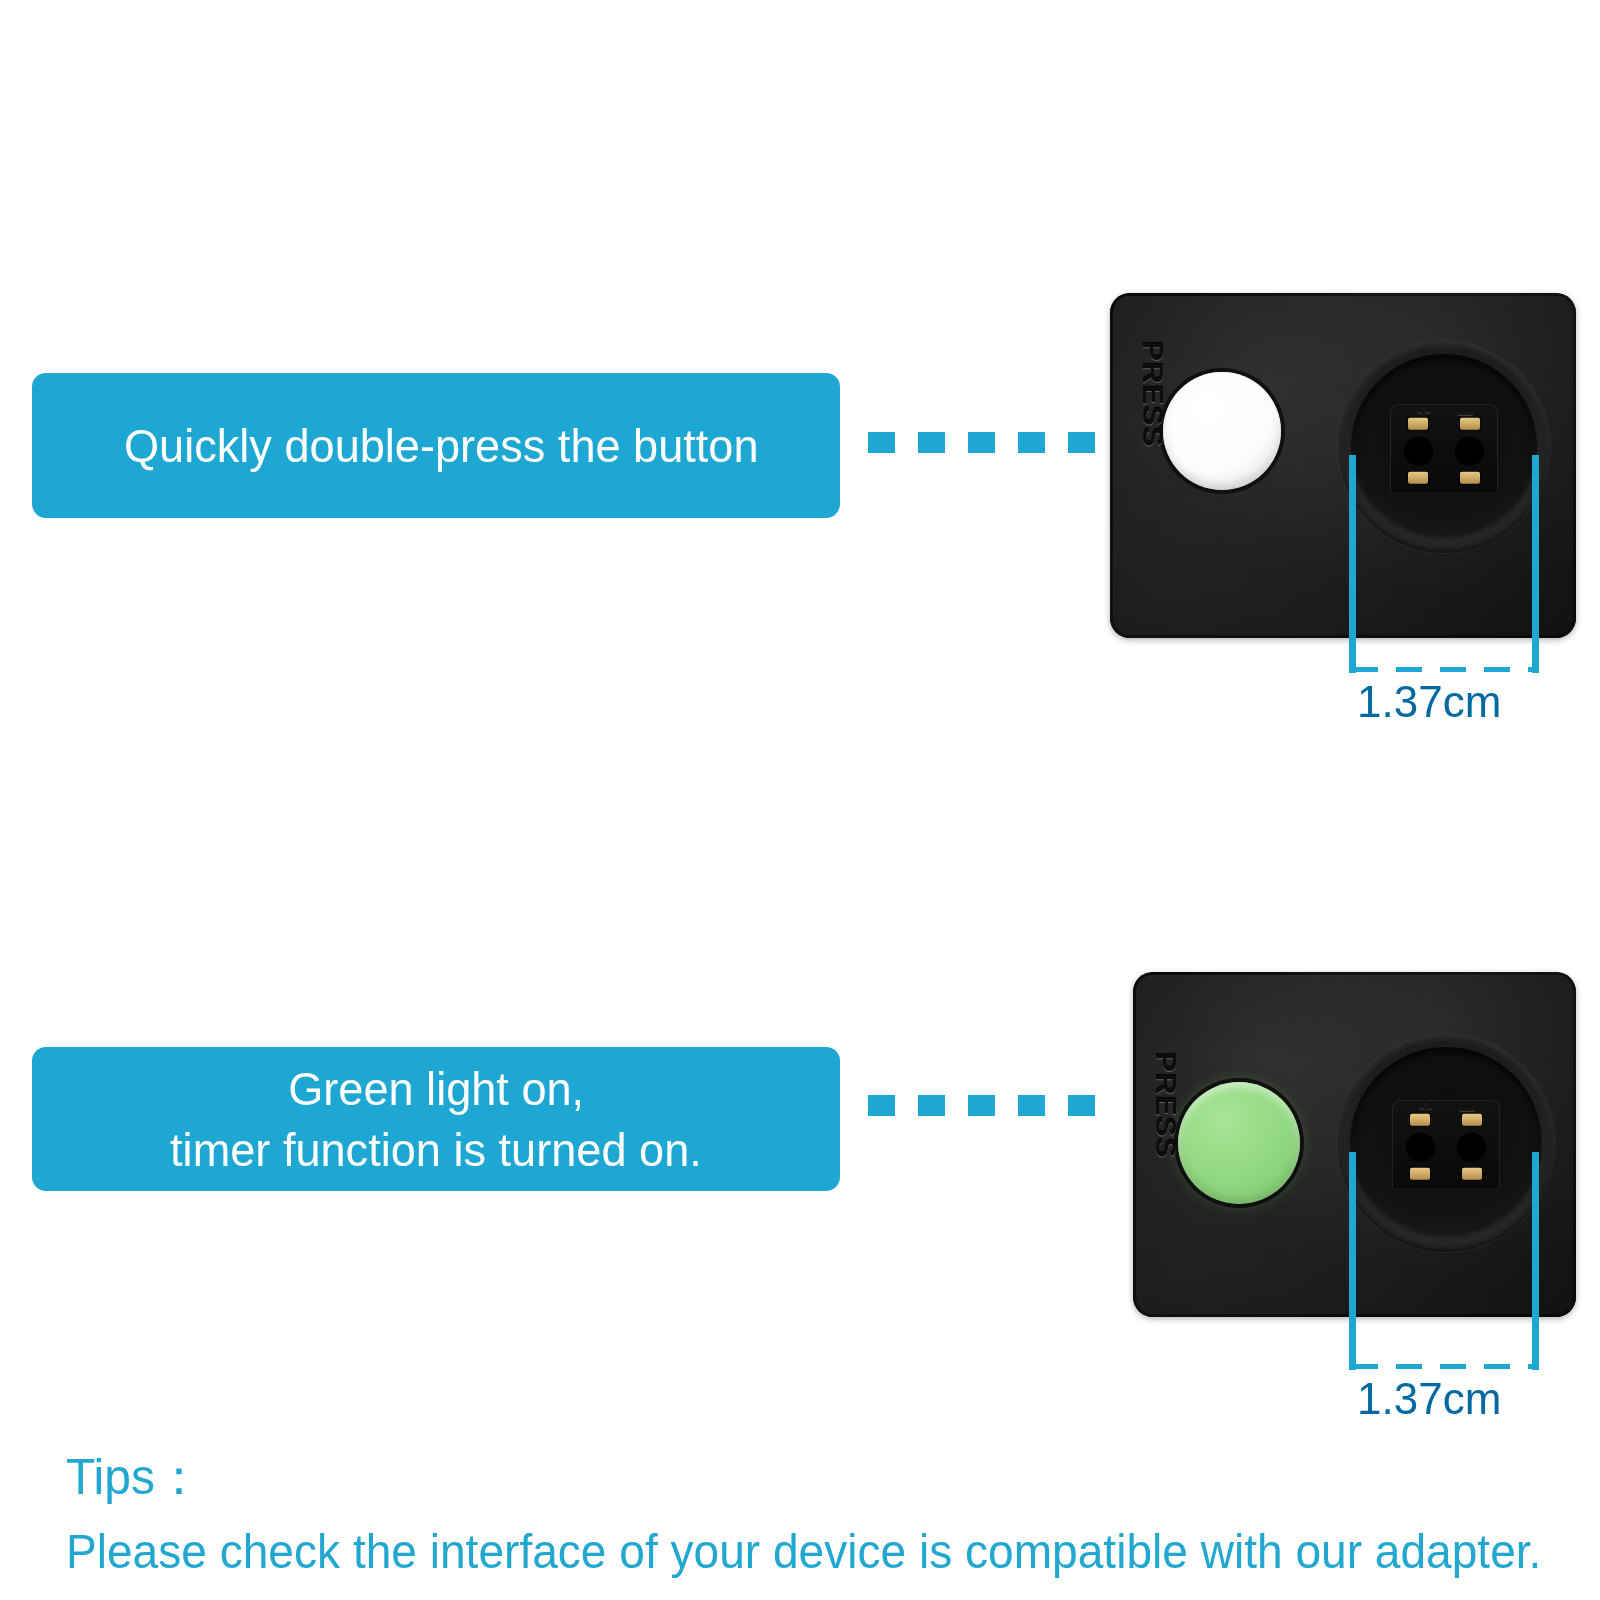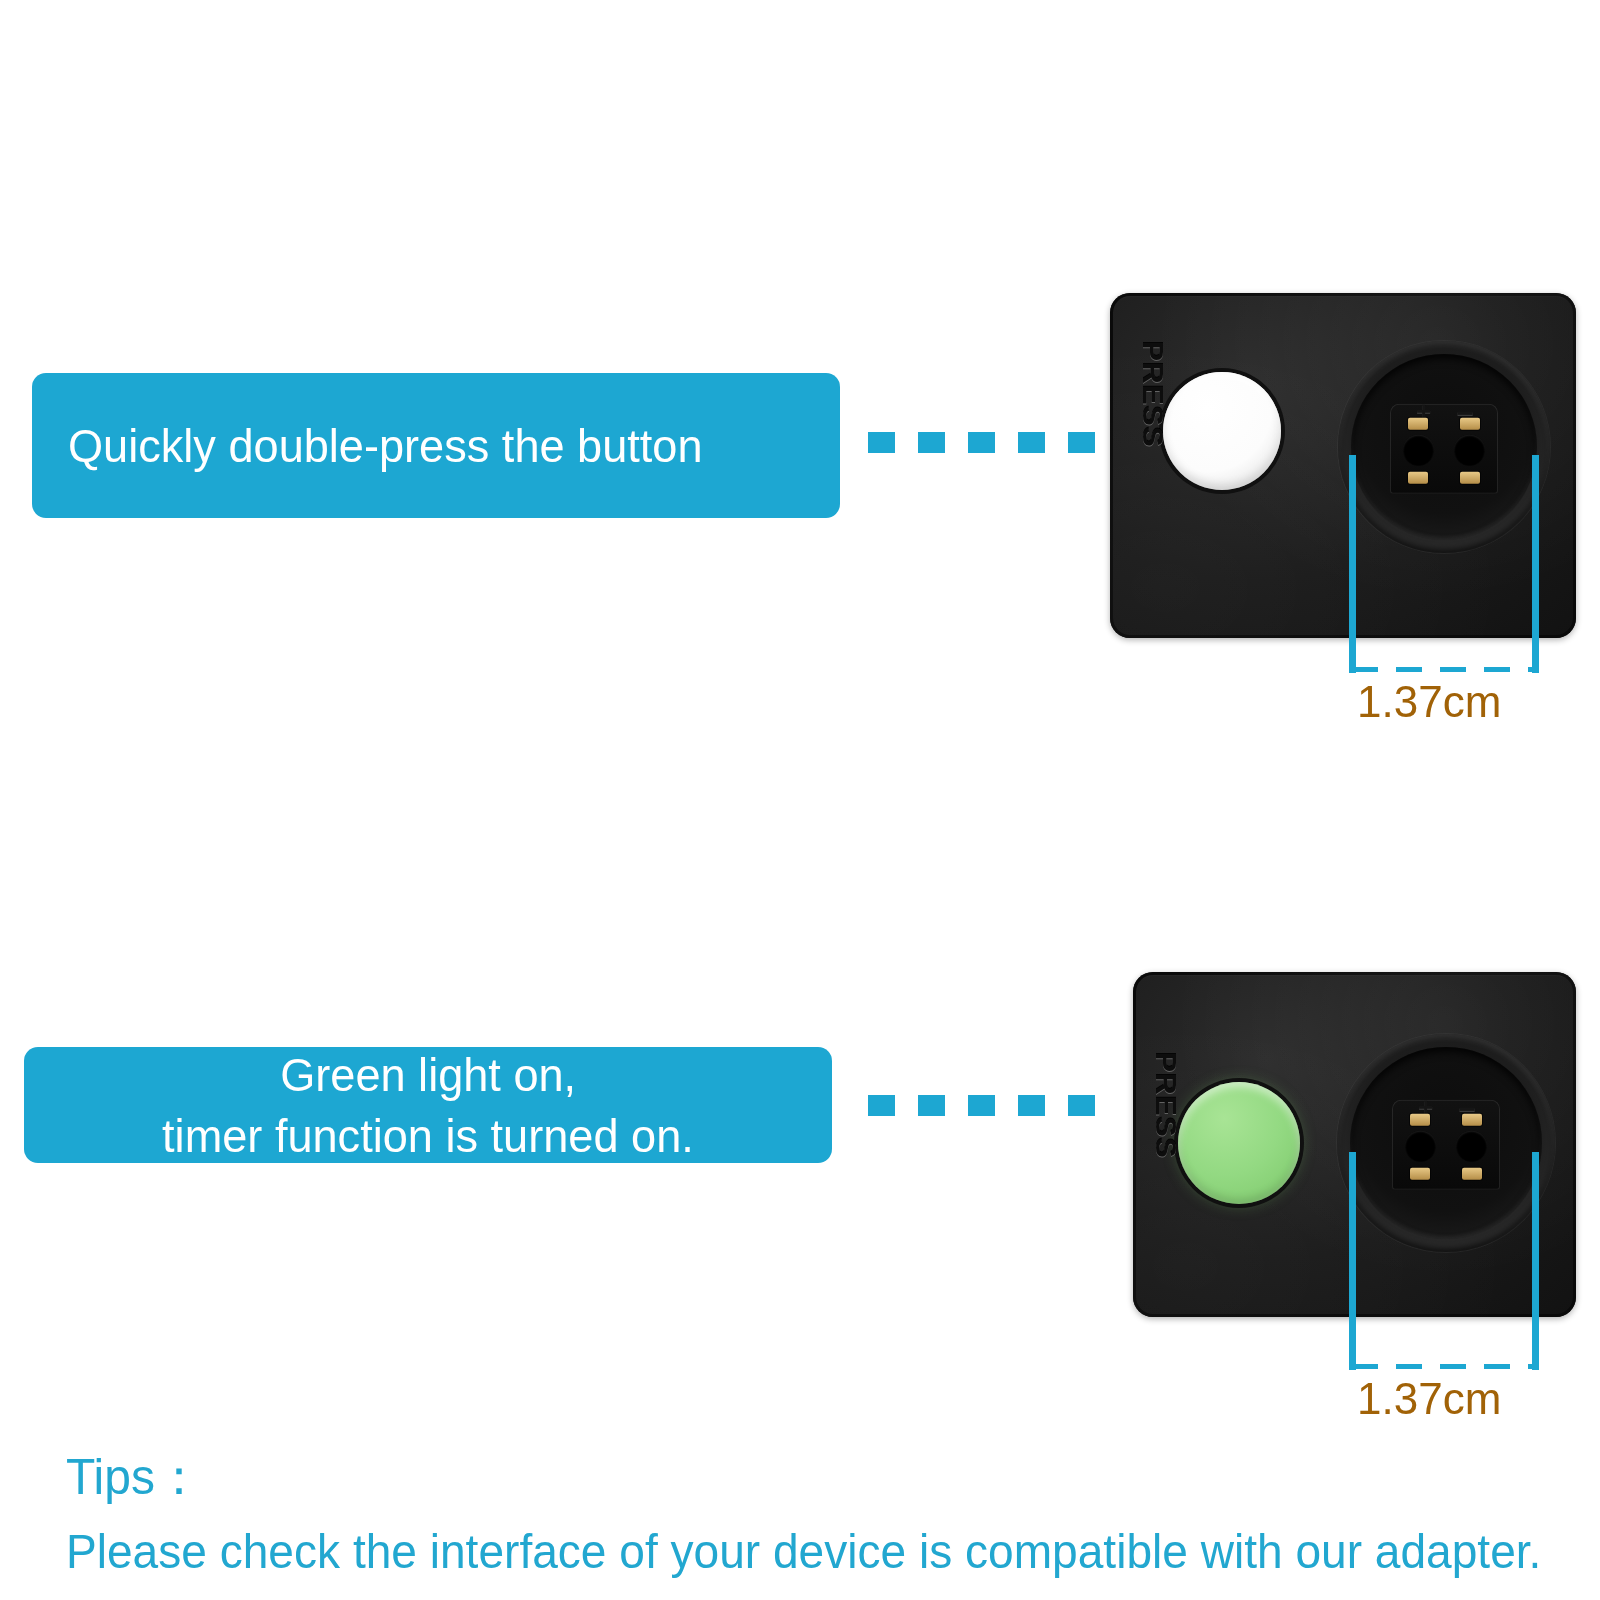--- a/index.html
+++ b/index.html
@@ -50,40 +50,41 @@
   
   .callout {
     position: absolute;
     background: #1DA7D2;
     border-radius: 14px;
     color: #ffffff;
     box-sizing: border-box;
     display: flex;
     flex-direction: column;
     justify-content: center;
+    align-items: center;
   }
   .callout .line {
     font-size: 47px;
     line-height: 1.30;
     white-space: nowrap;
     transform: scaleX(0.96);
   }
   .callout-1 {
     left: 32px;
     top: 373px;
     width: 808px;
     height: 145px;
     padding-left: 36px;
   }
   .callout-1 .line { transform-origin: left center; }
   .callout-2 {
-    left: 24px;
+    left: 32px;
     top: 1047px;
     width: 808px;
-    height: 116px;
+    height: 144px;
     text-align: center;
     align-items: center;
   }
   .callout-2 .line { transform-origin: center center; }
 
   
   .connector {
     position: absolute;
     height: 30px;
     display: flex;
@@ -250,21 +251,21 @@
     position: absolute;
     height: 5px;
     background: repeating-linear-gradient(
       to right,
       #1DA7D2 0px, #1DA7D2 26px,
       rgba(0,0,0,0) 26px, rgba(0,0,0,0) 44px);
     z-index: 5;
   }
   .dim-label {
     position: absolute;
-    color: #a16207;
+    color: #0369a1;
     font-size: 44px;
     line-height: 1;
     white-space: nowrap;
     z-index: 5;
   }
 
   
   .tips {
     position: absolute;
     left: 66px;

